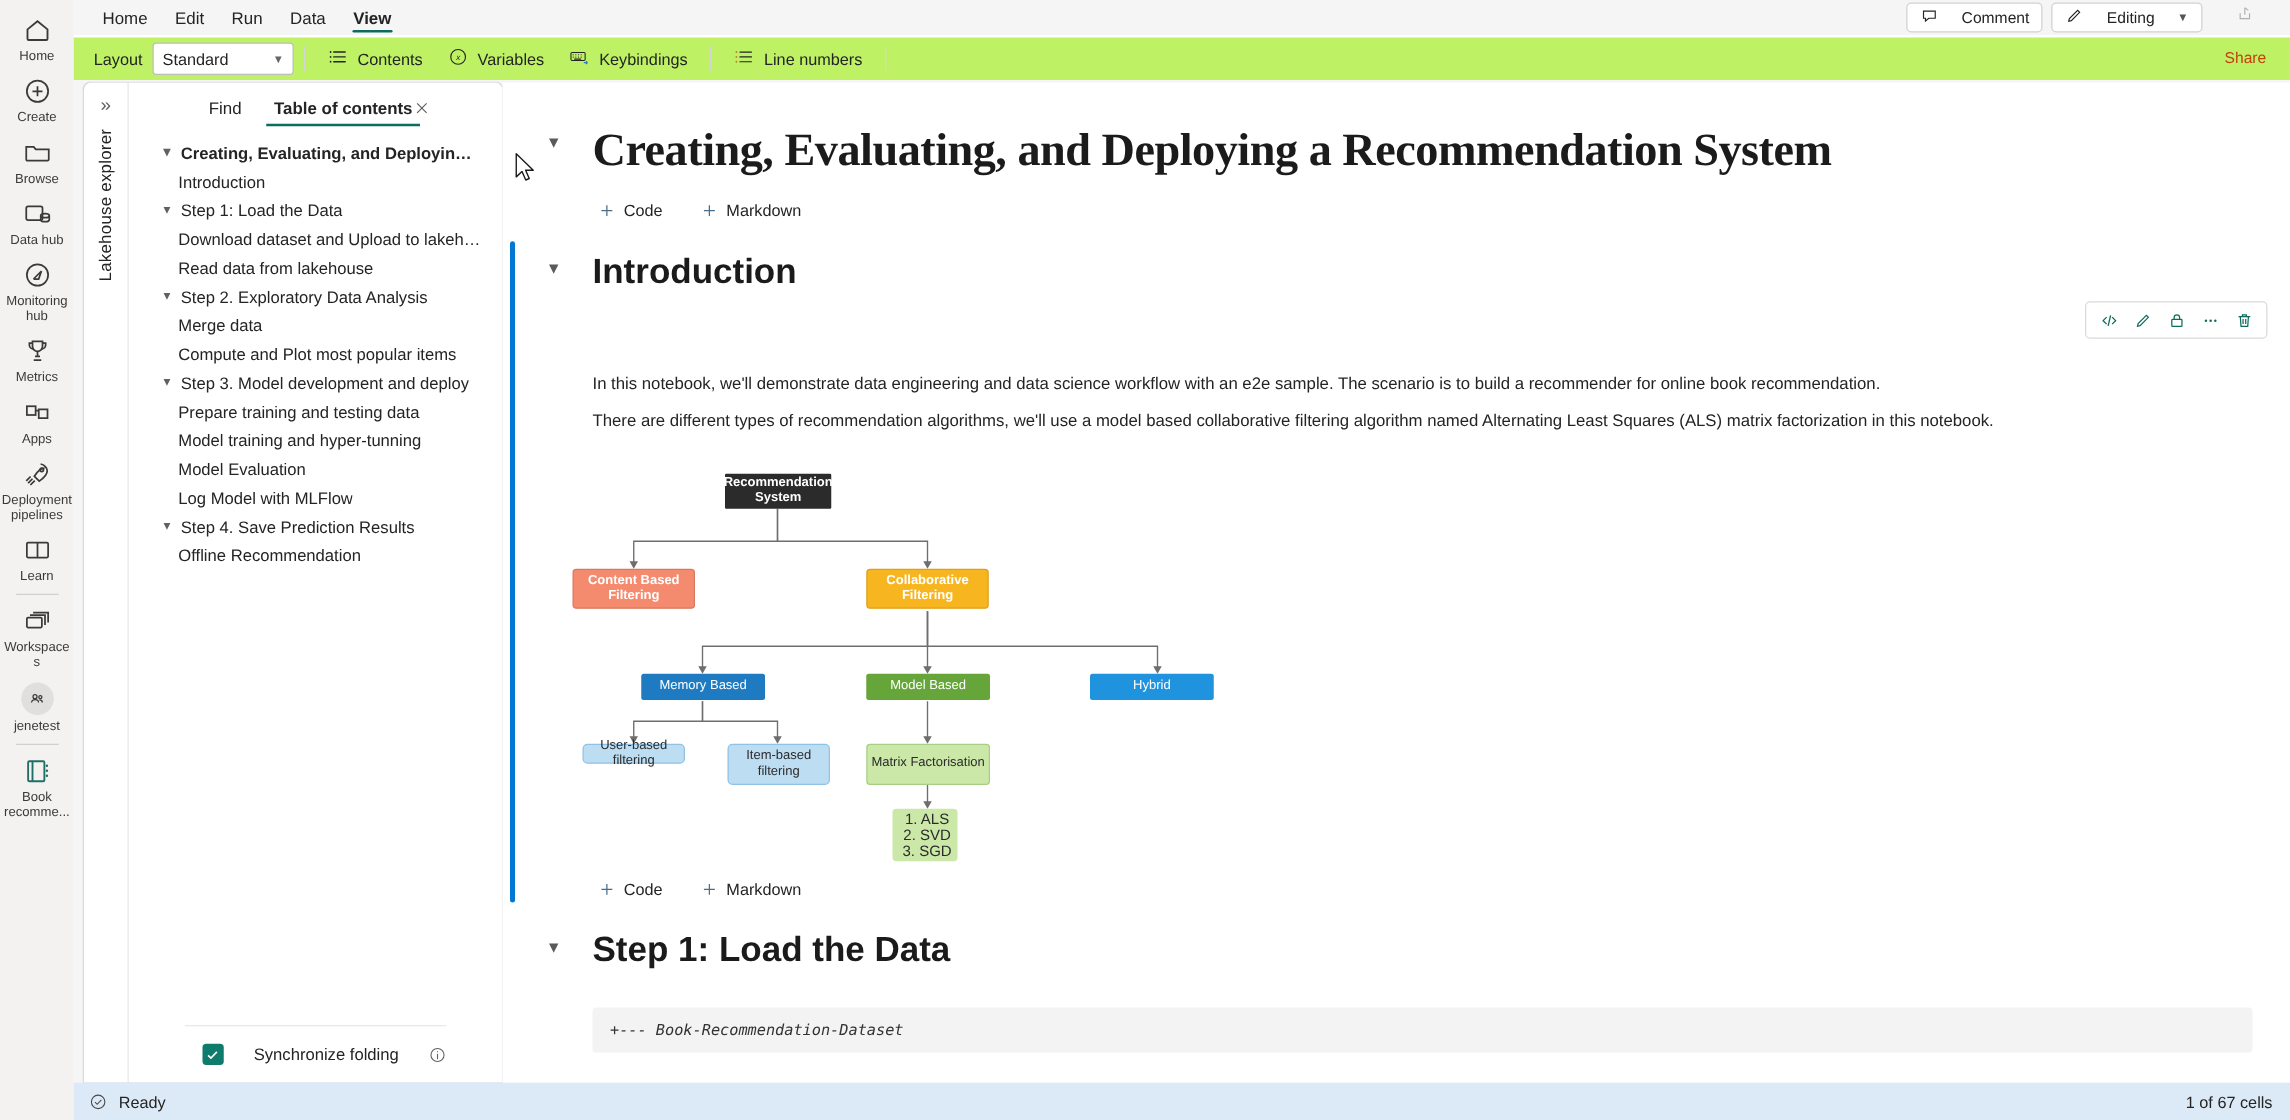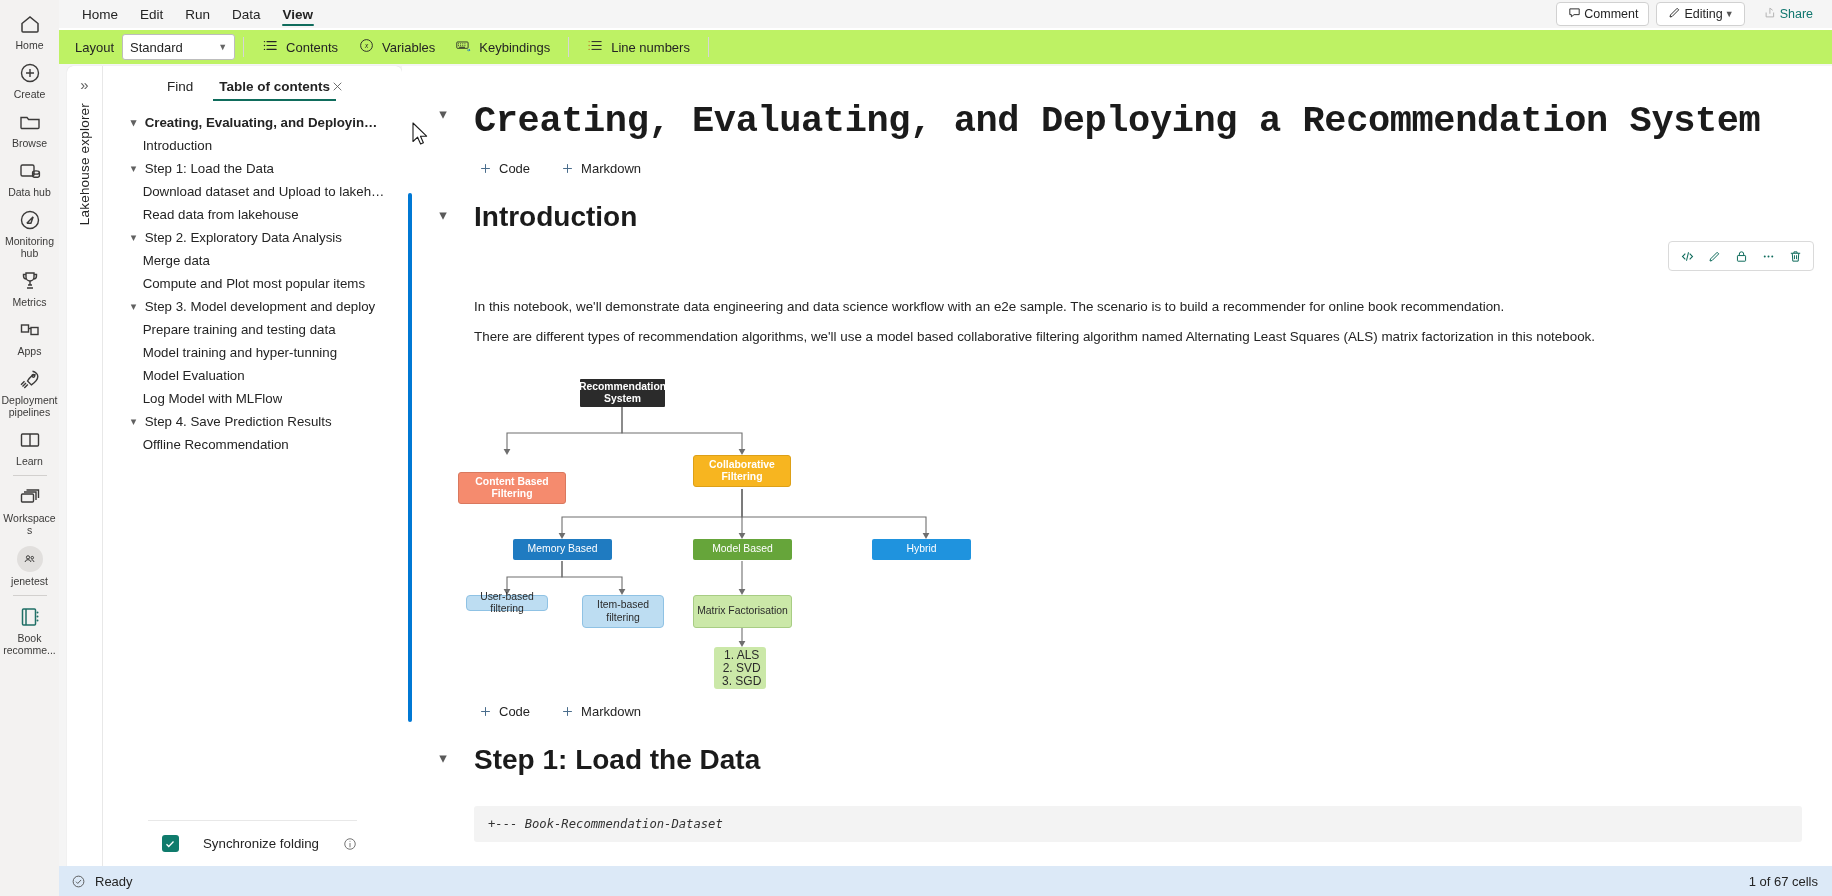--- a/index.html
+++ b/index.html
@@ -52,25 +52,25 @@
   .menu-item.active::after {
     content: ""; position: absolute; left: 10px; right: 10px; bottom: 2px;
     height: 2px; background: #0f6c5c; border-radius: 1px;
   }
   .menubar-right {
     position: absolute; right: 8px; top: 0; height: 28px;
     display: flex; align-items: center; gap: 7px;
   }
   .pill {
     height: 24px; border: 1px solid #d1d1d1; border-radius: 4px;
-    background: #ffffff; display: flex; align-items: center; gap: 2px;
+    background: #ffffff; display: flex; align-items: center; gap: 18px;
     padding: 0 10px; font-size: 12.5px; color: #242424; cursor: pointer;
     white-space: nowrap;
   }
-  .pill.disabled { border-color: transparent; background: transparent; color: #0f766e; cursor: default; }
+  .pill.disabled { border-color: transparent; background: transparent; color: #c2410c; cursor: default; flex-direction: column; }
   .pill svg { width: 15px; height: 15px; }
 
   
   .ribbon {
     height: 34px; background: #bef264; display: flex; align-items: center;
     padding-left: 8px; gap: 0px; flex: 0 0 34px; margin-top: 2px;
   }
   .ribbon-lbl { font-size: 13px; color: #242424; padding: 0 8px 0 8px; }
   .ribbon-select {
     height: 26px; width: 113px; border: 1px solid #bdbdbd; border-radius: 3px;
@@ -163,21 +163,21 @@
   .cell-gut {
     width: 62px; flex: 0 0 62px; display: flex; justify-content: center;
     padding-top: 14px;
   }
   .chev-lg { color: #5a5a5a; font-size: 15px; cursor: pointer; line-height: 1; }
   .cell-body { flex: 1; min-width: 0; padding-right: 30px; }
 
   h1.nb {
     font-size: 37px; font-weight: 600; line-height: 46px;
     letter-spacing: -.4px; color: #1b1b1b; margin: 6px 0 14px 0;
-    font-family: Liberation Mono, monospace;
+    font-family: Liberation Serif, serif;
   }
   h2.nb {
     font-size: 28px; font-weight: 600; line-height: 36px;
     color: #1b1b1b; margin: 6px 0 0 0;
   }
   p.nb { font-size: 13.4px; line-height: 20px; color: #242424; margin: 8px 0 0 0; }
 
   .addrow { display: flex; align-items: flex-end; gap: 22px; margin: 7px 0 0 0; }
   .addbtn {
     display: flex; align-items: center; gap: 6px; font-size: 13px;
@@ -667,21 +667,21 @@
                     <path d="M452 174 l-3.4 -6 h6.8 z"></path>
                     <path d="M33 230 l-3.4 -6 h6.8 z"></path>
                     <path d="M148 230 l-3.4 -6 h6.8 z"></path>
                     <path d="M268 230 l-3.4 -6 h6.8 z"></path>
                     <path d="M268 282 l-3.4 -6 h6.8 z"></path>
                   </g>
                 </svg>
 
                 <div class="dbox d-root" style="left:106px; top:14px; width:85px; height:28px;">Recommendation System</div>
 
-                <div class="dbox d-cbf" style="left:-16px; top:107px; width:108px; height:32px;">Content Based Filtering</div>
+                <div class="dbox d-cbf" style="left:-16px; top:90px; width:98px; height:32px;">Content Based Filtering</div>
 
                 <div class="dbox d-cf" style="left:219px; top:90px; width:98px; height:32px;">Collaborative Filtering</div>
 
                 <div class="dbox d-mem" style="left:39px; top:174px; width:99px; height:21px;">Memory Based</div>
 
                 <div class="dbox d-mod" style="left:219px; top:174px; width:99px; height:21px;">Model Based</div>
 
                 <div class="dbox d-hyb" style="left:398px; top:174px; width:99px; height:21px;">Hybrid</div>
 
                 <div class="dbox d-lt" style="left:-8px; top:230px; width:82px; height:16px;">User-based filtering</div>

